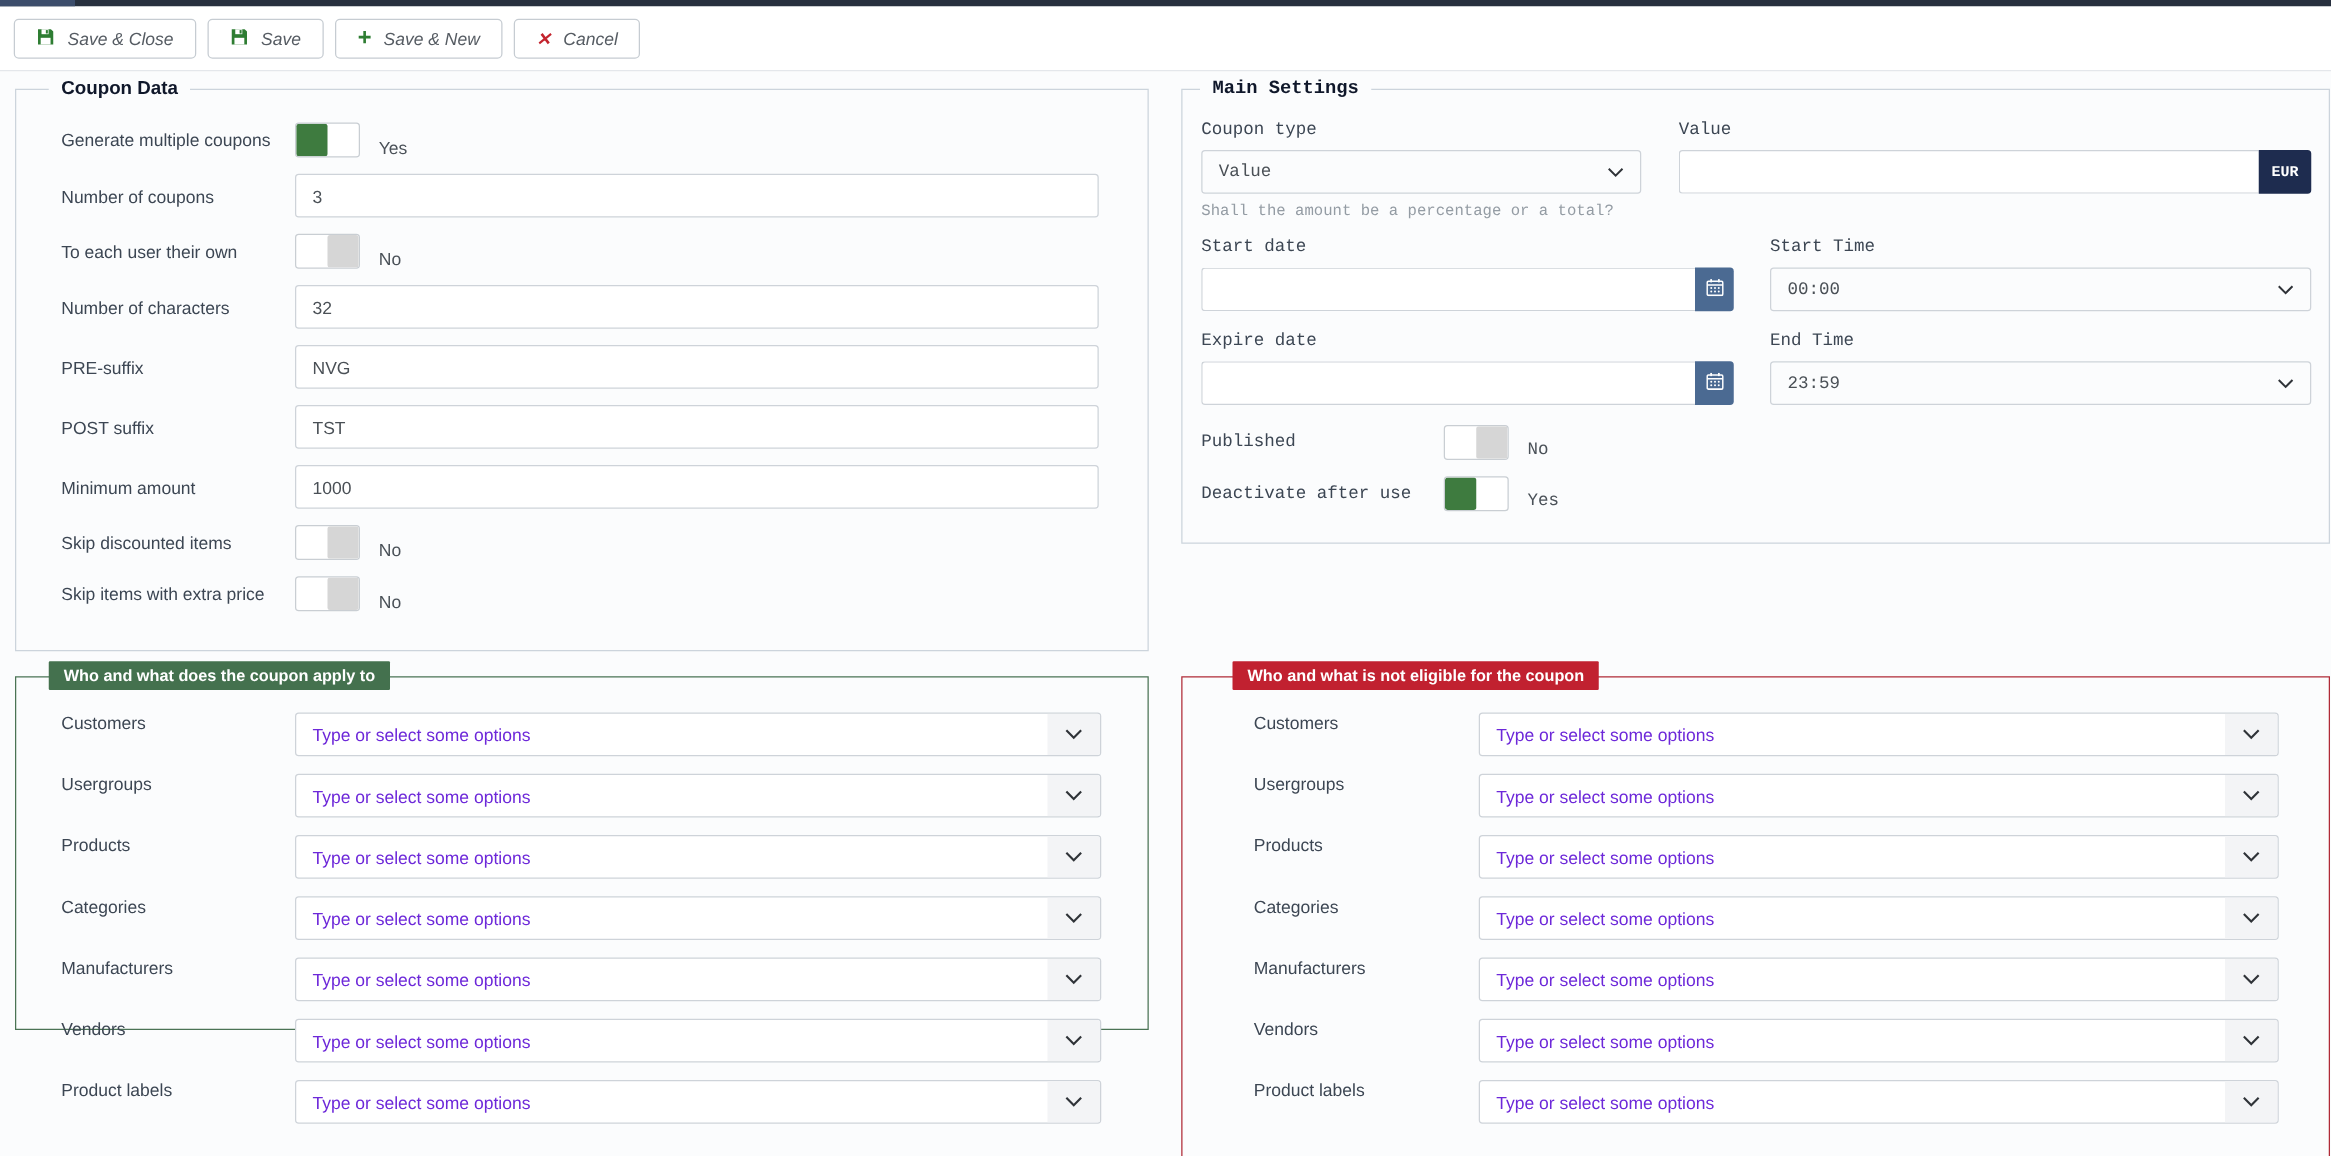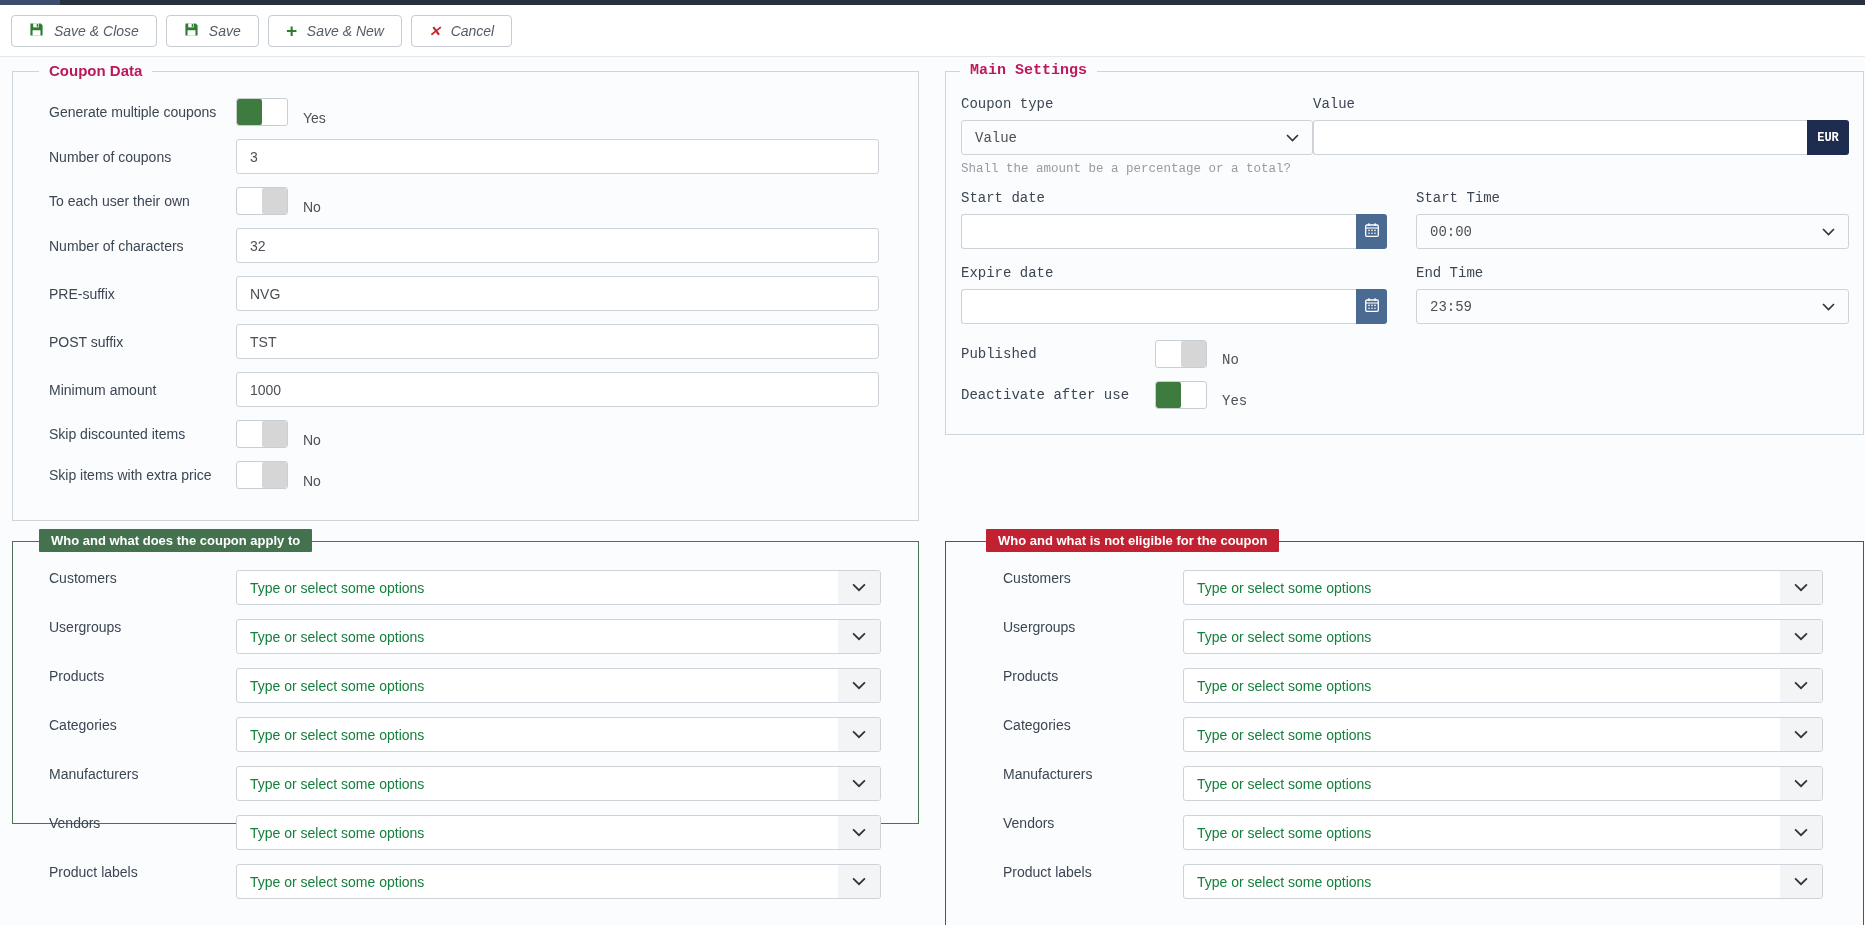--- a/index.html
+++ b/index.html
@@ -19,21 +19,21 @@
   .tbtn .gi { color:#2e7d32; font-weight:700; font-size:19px; line-height:1; }
   .tbtn .ri { color:#c3242e; font-weight:700; font-size:14px; line-height:1; }
 
   
   .content { padding:14px 12px 0 12px; display:grid; grid-template-columns:907px 1fr;
              column-gap:26px; row-gap:20px; align-items:start; }
 
   
   .panel { position:relative; border:1px solid #ccd4dc; background:transparent; }
   .panel-title { position:absolute; top:-10px; background:#fbfcfd; padding:0 10px;
-                 font-weight:700; font-size:15px; color:#be185d; white-space:nowrap; }
+                 font-weight:700; font-size:15px; color:#0f172a; white-space:nowrap; }
   .panel-title.boxed { color:#fff; font-size:13px; padding:4px 12px; top:-13px; border-radius:1px; }
   .fs-coupon  { height:450px; padding:26px 39px 0 36px; }
   .fs-main    { height:364px; padding:24px 14px 0 15px;font-family:Liberation Mono, monospace; }
   .fs-apply   { height:283px; padding:28px 37px 0 36px; border-color:#4a7354; }
   .fs-exclude { height:420px; padding:28px 40px 0 57px; border-color:#b02a37; }
   .fs-coupon  > .panel-title { left:26px; }
   .fs-main    > .panel-title { left:14px; }
   .fs-apply   > .panel-title { left:26px; background:#44714e; }
   .fs-exclude > .panel-title { left:40px; background:#c12130; }
 
@@ -49,21 +49,21 @@
   
   .toggle { width:52px; height:28px; border:1px solid #c9ced3; border-radius:3px;
             display:flex; overflow:hidden; background:#fff; cursor:pointer; flex:0 0 52px; }
   .toggle .half { width:50%; height:100%; }
   .toggle.on  .half.l { background:#3e7b3f; border-radius:2px; }
   .toggle.off .half.r { background:#d6d6d6; border-radius:2px; }
   .tstate { margin-left:15px; color:#4a5158; font-size:14px; }
 
   
   .msrow { display:grid; margin-bottom:16px; }
-  .msrow.r1 { grid-template-columns:352px 1fr; margin-bottom:14px; }
+  .msrow.r1 { grid-template-columns:352px 1fr; column-gap:30px; margin-bottom:14px; }
   .msrow.rdate { grid-template-columns:426px 1fr; column-gap:29px; }
   .ctl-label { display:block; font-size:14px; color:#3c4653; margin-bottom:8px; }
   .hint { margin-top:7px; font-size:12.5px; color:#949ca4; }
 
   .selbox { height:35px; border:1px solid #ced3d9; border-radius:3px; background:#fbfcfd;
             display:flex; align-items:center; justify-content:space-between;
             padding:0 13px; color:#4a5056; cursor:pointer; }
   .grp { display:flex; width:100%; }
   .grp input.tinput { border-radius:3px 0 0 3px; border-right:none; }
   .curbtn { flex:0 0 42px; height:35px; background:#1e2c4f; color:#fff; font-size:12px;
@@ -72,21 +72,21 @@
   .calbtn { flex:0 0 31px; height:35px; background:#4b6a92; border:none; cursor:pointer;
             border-radius:0 3px 3px 0; display:flex; align-items:center; justify-content:center; }
   .frow.mtoggle .flabel { flex:0 0 194px; }
 
   
   .brow { display:flex; align-items:flex-start; margin-bottom:14px; }
   .msel { flex:1; height:35px; border:1px solid #ced3d9; border-radius:3px; background:#fff;
           display:flex; align-items:stretch; overflow:hidden; cursor:pointer; }
   .fs-exclude .msel { flex:0 0 640px; }
   .fs-exclude .flabel { flex:0 0 180px; }
-  .msel .ph { flex:1; display:flex; align-items:center; padding:0 13px; color:#15803d; font-size:14px; }
+  .msel .ph { flex:1; display:flex; align-items:center; padding:0 13px; color:#6d28d9; font-size:14px; }
   .msel .caret { flex:0 0 42px; background:#f3f4f6; display:flex; align-items:center; justify-content:center; }
 
   .chev svg, .caret svg { display:block; }
 </style>
 </head>
 <body>
 
 <div class="top-strip">
     <span class="seg"></span>
   </div>

